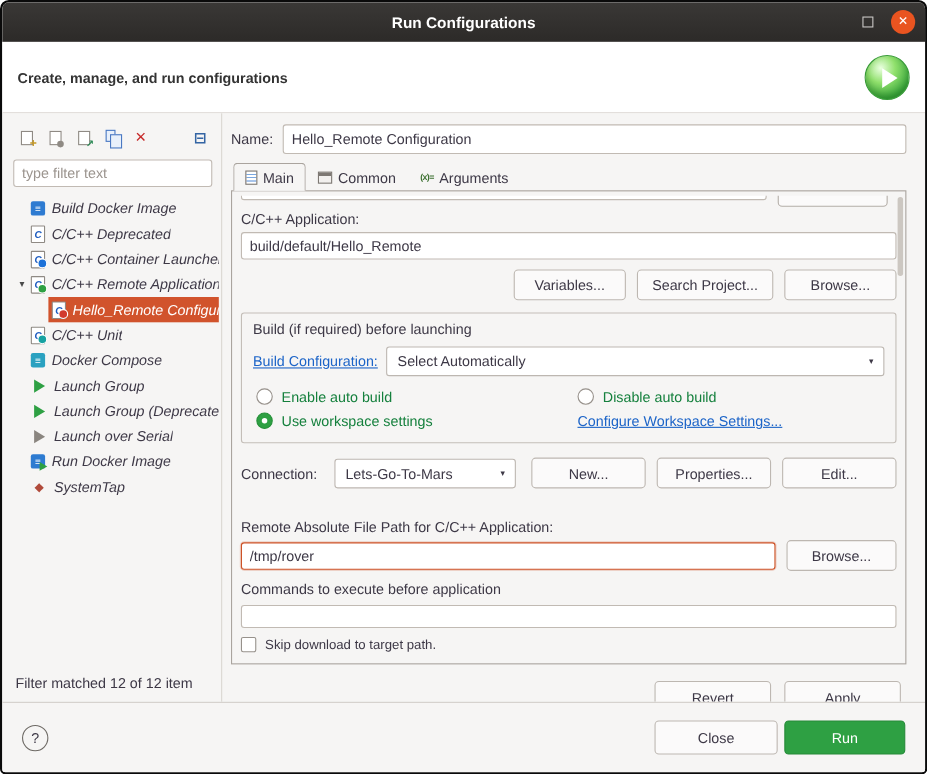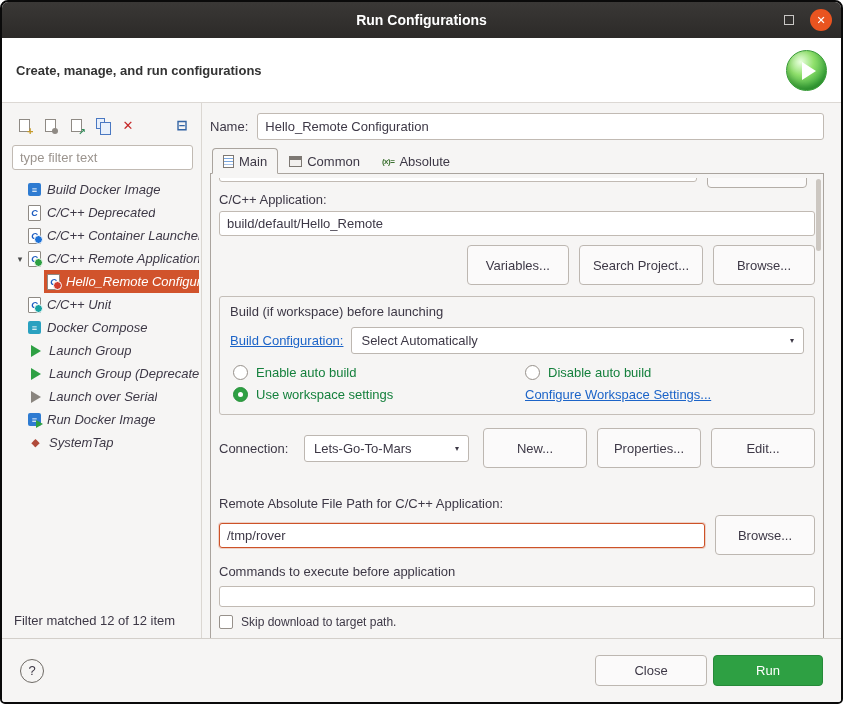--- a/index.html
+++ b/index.html
@@ -76,21 +76,21 @@
   .main-icon{width:11px;height:13px;border:1px solid #7d7873;background:linear-gradient(#fff 0 2px,#7aa7e0 2px 3px,#fff 3px 5px,#7aa7e0 5px 6px,#fff 6px 8px,#a8c4ea 8px 9px,#fff 9px);}
   .common-icon{width:13px;height:11px;border:1px solid #7d7873;background:linear-gradient(#7d7873 0 3px,#f2f0ee 3px);}
   .argsicon{font-size:8px;font-weight:bold;color:#3c7030;letter-spacing:-0.5px;}
   .tabpanel{flex:none;border:1px solid #aaa49e;background:#f6f5f4;padding:4px 8px 10px;position:relative;}
   .vscroll-thumb{position:absolute;top:5px;right:2px;width:5px;height:72px;border-radius:3px;background:#ccc7c1;}
   .cliprow{height:11px;overflow:hidden;display:flex;gap:10px;margin-bottom:3px;padding-right:8px;}
   .ghost-input{flex:1;height:26px;margin-top:-22px;background:#fff;border:1px solid #c1bab3;border-radius:3px;}
   .ghost-btn{flex:none;width:100px;height:26px;margin-top:-16px;background:#fbfafa;border:1px solid #b4aea8;border-radius:4px;}
   .sec-label{font-size:13px;color:#3d3846;margin:2px 0 4px;}
   .full-input{width:100%;height:25px;}
-  .btn{height:40px;min-width:102px;padding:0 13px;background:#fbfafa;border:1px solid #bdb7b1;border-radius:4px;font-size:13px;color:#3d3846;font-family:inherit;cursor:default;}
+  .btn{height:28px;min-width:102px;padding:0 13px;background:#fbfafa;border:1px solid #bdb7b1;border-radius:4px;font-size:13px;color:#3d3846;font-family:inherit;cursor:default;}
   .btnrow{display:flex;justify-content:flex-end;gap:10px;margin-top:9px;}
   .groupbox{border:1px solid #c4beb8;border-radius:3px;margin-top:11px;padding:7px 10px 12px;}
   .config-row{display:flex;align-items:center;gap:8px;margin-top:8px;}
   .link{color:#1c64c8;text-decoration:underline;font-size:13px;cursor:pointer;white-space:nowrap;}
   .combo{display:flex;align-items:center;background:#fff;border:1px solid #bdb7b1;border-radius:3px;height:27px;padding:0 9px;font-size:13px;color:#3d3846;cursor:default;}
   .combo-flex{flex:1;}
   .caret{margin-left:auto;font-size:8px;color:#3d3846;padding-left:10px;}
   .radio-grid{display:grid;grid-template-columns:292px 1fr;row-gap:7px;margin:11px 0 0 3px;align-items:center;}
   .radio-item{display:flex;align-items:center;gap:8px;font-size:13px;color:#15803d;}
   .radio{width:15px;height:15px;border-radius:50%;background:#fff;border:1px solid #97918b;flex:none;position:relative;}
@@ -234,21 +234,21 @@
         <div class="tab active">
           <span class="tabicon main-icon"></span>
           <span>Main</span>
         </div>
         <div class="tab">
           <span class="tabicon common-icon"></span>
           <span>Common</span>
         </div>
         <div class="tab">
           <span class="argsicon">(x)=</span>
-          <span>Absolute</span>
+          <span>Arguments</span>
         </div>
       </div>
 
       <div class="tabpanel">
         <span class="vscroll-thumb"></span>
 
         
         <div class="cliprow">
           <div class="ghost-input"></div>
           <div class="ghost-btn"></div>
@@ -257,21 +257,21 @@
         <div class="sec-label">C/C++ Application:</div>
         <input class="input full-input" value="build/default/Hello_Remote" style="">
 
         <div class="btnrow">
           <button class="btn">Variables...</button>
           <button class="btn">Search Project...</button>
           <button class="btn">Browse...</button>
         </div>
 
         <div class="groupbox">
-          <div class="lbl">Build (if workspace) before launching</div>
+          <div class="lbl">Build (if required) before launching</div>
           <div class="config-row">
             <span class="link">Build Configuration:</span>
             <div class="combo combo-flex">
               <span>Select Automatically</span>
               <span class="caret">▾</span>
             </div>
           </div>
           <div class="radio-grid">
             <div class="radio-item">
               <span class="radio"></span>

